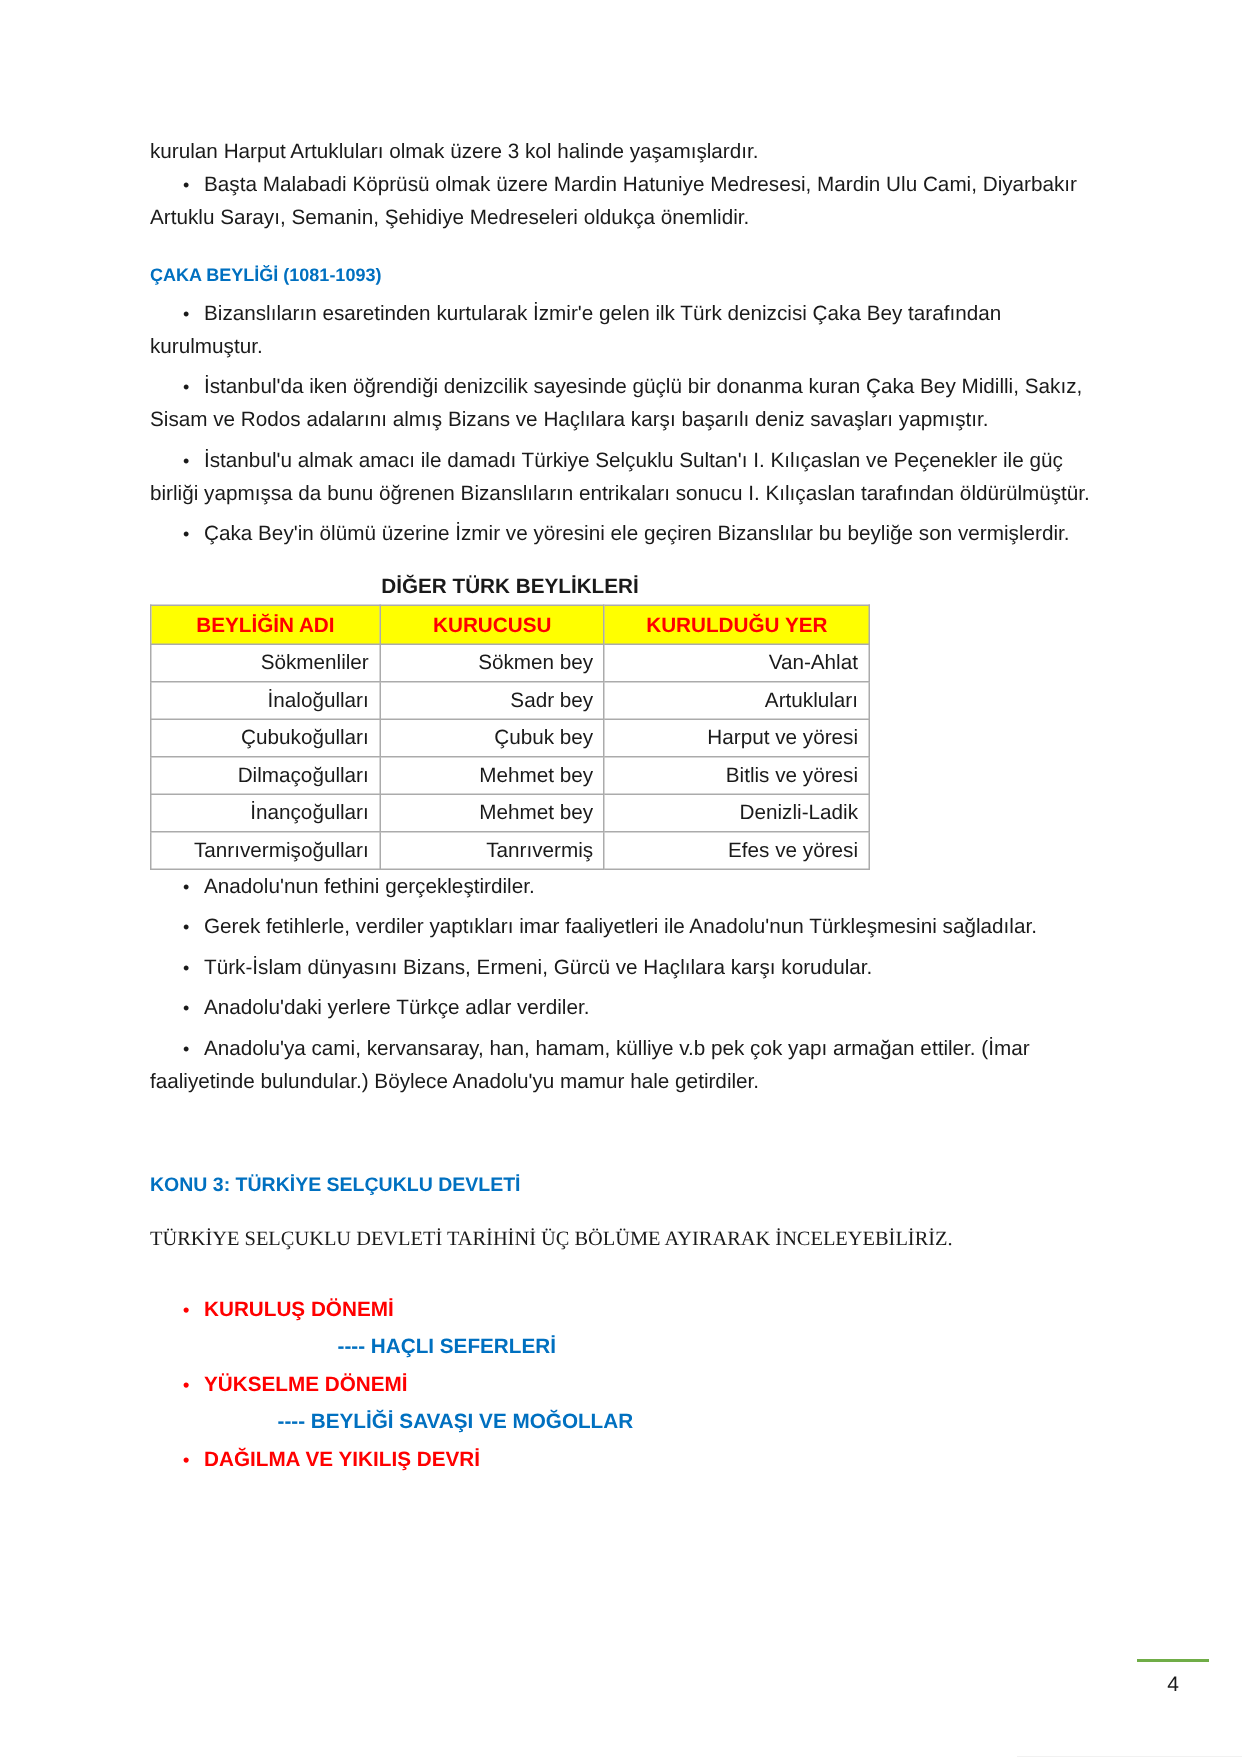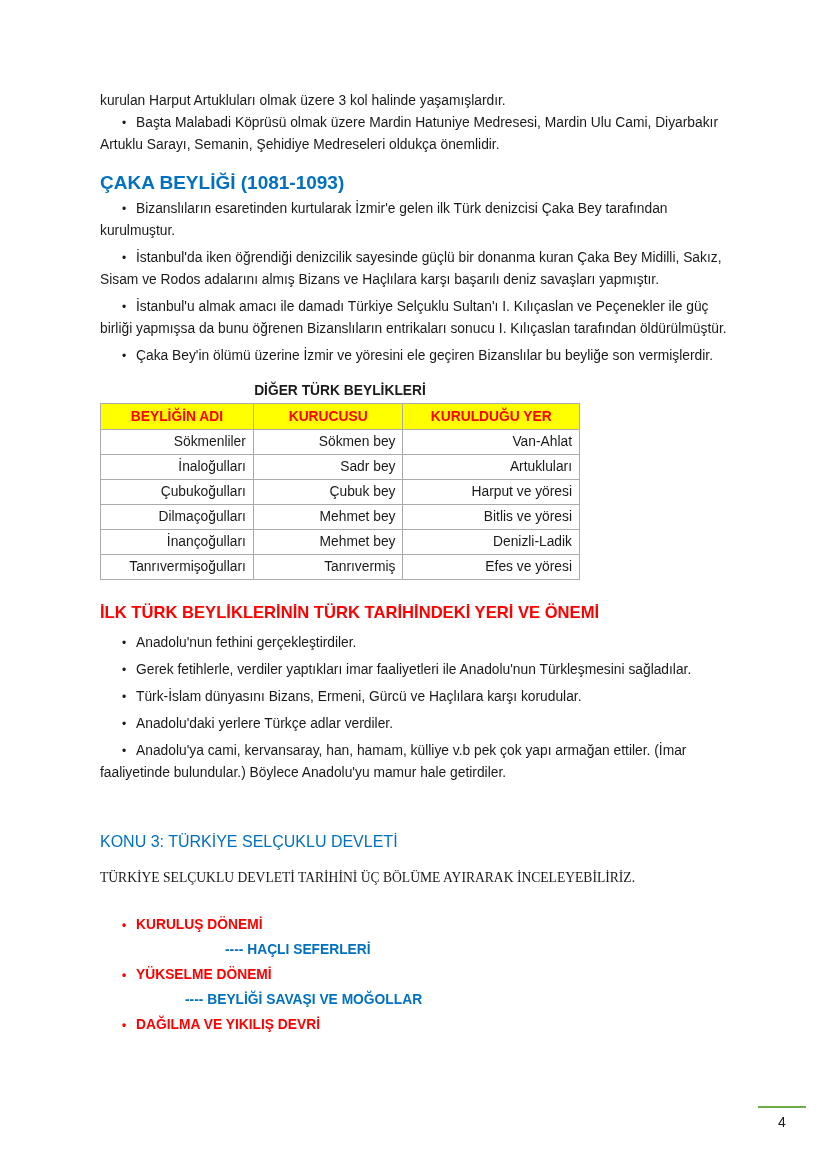--- a/index.html
+++ b/index.html
@@ -23,21 +23,21 @@
     width: 632px;
   }
   p { margin: 0; }
 
   
   .li { text-indent: 22px; margin: 0 0 5px 0; }
   .dot { display: inline-block; text-indent: 0; width: 14px; font-size: 12px; }
 
   .h-caka {
     margin: 16px 0 4px 0;
-    font-size: 19px;
+    font-size: 12px;
     font-weight: bold;
     color: var(--heading-blue, #0070C0);
   }
 
   .tbl-wrap { margin-top: 13px; width: 480px; }
   .tbl-title { font-weight: bold; text-align: center; color: #1a1a1a; }
   table.beylik {
     border-collapse: collapse;
     width: 480px;
     margin-top: 1px;
@@ -61,23 +61,23 @@
   .h-importance {
     margin: 21px 0 8px 0;
     font-size: 16.6px;
     line-height: 23px;
     font-weight: bold;
     color: var(--heading-red, #FF0000);
   }
 
   .h-konu {
     margin: 46px 0 0 0;
-    font-size: 16px;
+    font-size: 13px;
     line-height: 23px;
-    font-weight: normal;
+    font-weight: bold;
     color: var(--heading-blue, #0070C0);
   }
   .konu-subtitle {
     margin-top: 14px;
     font-family: "Liberation Serif", serif;
     font-size: 13.6px;
     color: #1a1a1a;
   }
   .konu-list { margin-top: 25px; }
   .k-item { font-weight: bold; margin-bottom: 3px; }
@@ -164,21 +164,20 @@
           </tr>
           <tr>
             <td>Tanrıvermişoğulları</td>
             <td>Tanrıvermiş</td>
             <td>Efes ve yöresi</td>
           </tr>
         </tbody>
       </table>
     </div>
 
-    <p class="h-importance">İLK TÜRK BEYLİKLERİNİN TÜRK TARİHİNDEKİ YERİ VE ÖNEMİ</p>
 
     <p class="li">
       <span class="dot">•</span><span>Anadolu'nun fethini gerçekleştirdiler.</span>
     </p>
     <p class="li">
       <span class="dot">•</span><span>Gerek fetihlerle, verdiler yaptıkları imar faaliyetleri ile Anadolu'nun Türkleşmesini sağladılar.</span>
     </p>
     <p class="li">
       <span class="dot">•</span><span>Türk-İslam dünyasını Bizans, Ermeni, Gürcü ve Haçlılara karşı korudular.</span>
     </p>

